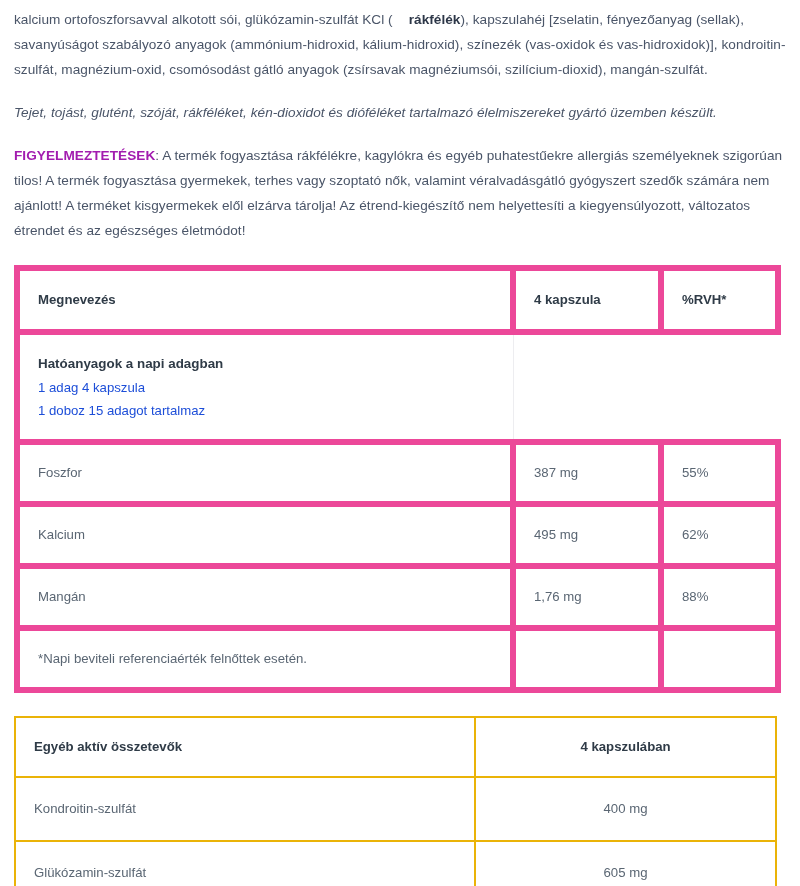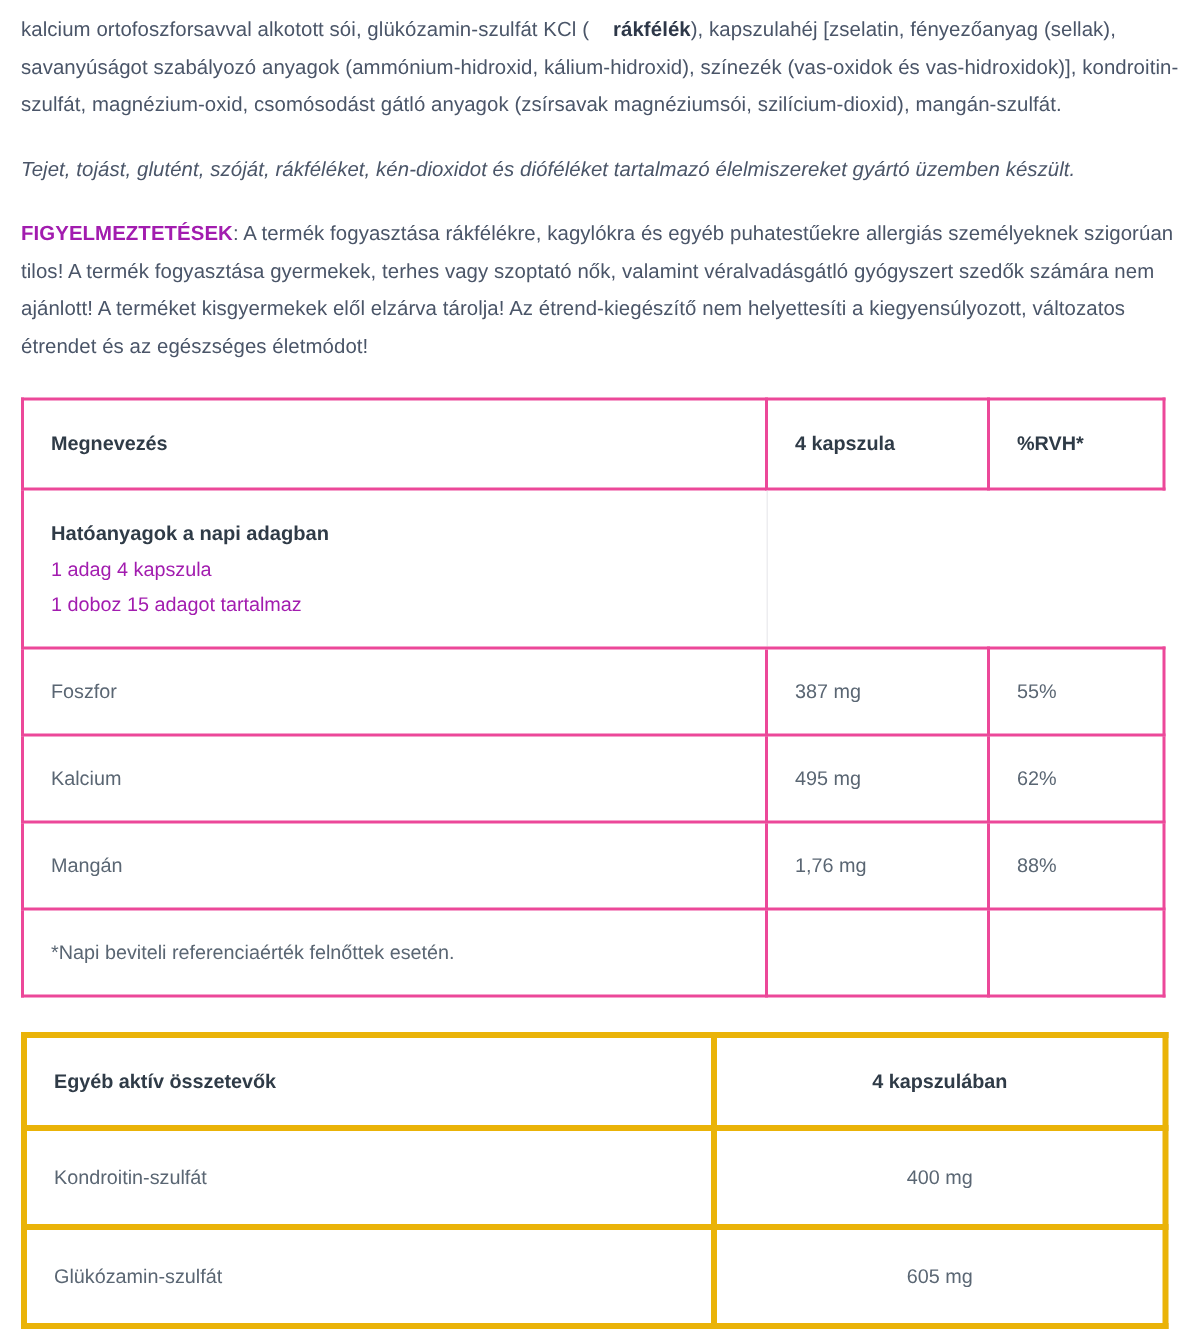--- a/index.html
+++ b/index.html
@@ -54,21 +54,21 @@
     margin-top: 22px;
   }
   table.facts {
     border-collapse: collapse;
     width: 761px;
     table-layout: fixed;
     background: #fff;
   }
   table.facts td,
   table.facts th {
-    border: 2px solid #ec4899;
+    border: 6px solid #ec4899;
     font-size: 13.2px;
     line-height: 22px;
     text-align: left;
     font-weight: 400;
     color: #5a6673;
     vertical-align: middle;
   }
 
   
   .serving-cell {
@@ -76,21 +76,21 @@
     border-right: 1px solid #ededf0 !important;
   }
   .serving-title {
     font-weight: 700;
     color: #2f3b47;
     font-size: 13.4px;
     line-height: 23px;
     margin-bottom: 1px;
   }
   .serving-line {
-    color: #a21caf;
+    color: #1d4ed8;
     font-size: 13.2px;
     line-height: 23px;
   }
   .blank-cell {
     border: 0 !important;
     background: transparent;
   }
 
   
   .facts thead th {
@@ -115,21 +115,21 @@
   .col-rvh   { width: 117px; }
 
   
   table.extras {
     border-collapse: collapse;
     width: 761px;
     table-layout: fixed;
   }
   table.extras th,
   table.extras td {
-    border: 4px solid #eab308;
+    border: 2px solid #eab308;
     font-size: 13.2px;
     line-height: 22px;
     color: #5a6673;
     font-weight: 400;
   }
   table.extras th {
     font-weight: 700;
     color: #2f3b47;
     padding: 18px 18px;
     text-align: left;

